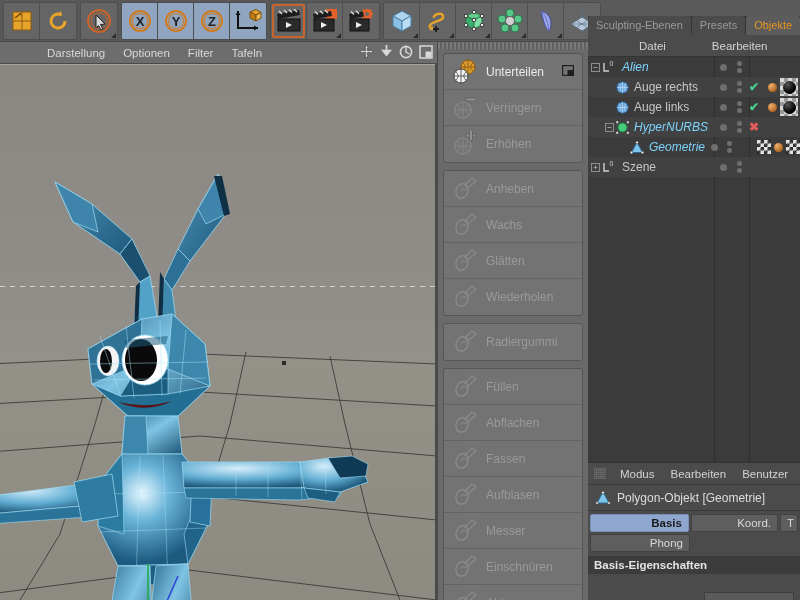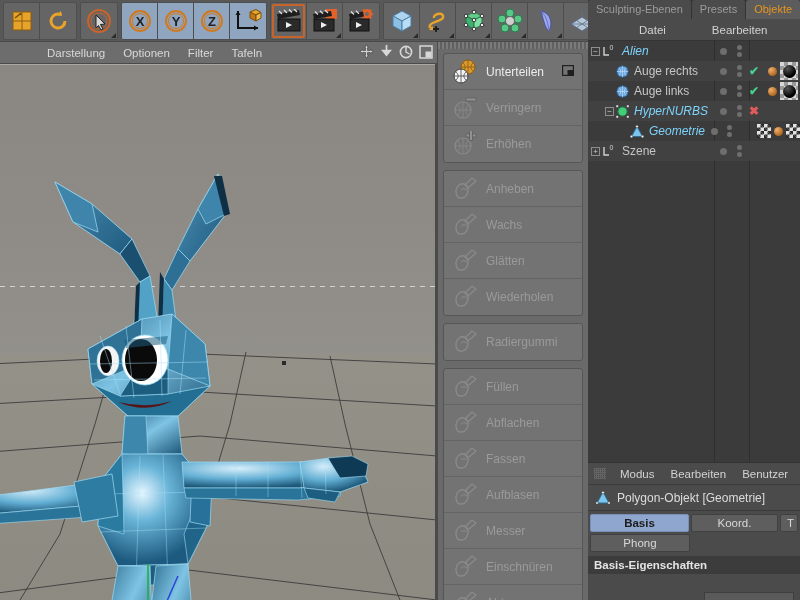--- a/index.html
+++ b/index.html
@@ -108,21 +108,21 @@
   .sc-item .ico { width: 26px; height: 26px; flex: 0 0 26px; margin-right: 8px; opacity:.45;}
   .sc-item.active .ico { opacity: 1; }
   .sc-item .lbl { color: #9a9a9a; font-size: 12px; }
   .sc-item.active .lbl { color: #ececec; }
   .sc-item .expand {
     position: absolute; right: 8px; top: 11px; width: 12px; height: 11px;
   }
 
   
   .om {
-    position: absolute; left: 588px; top: 0; width: 212px; height: 462px;
+    position: absolute; left: 588px; top: 16px; width: 212px; height: 462px;
     background: #393939;
   }
   .om-tabs { display: flex; height: 19px; background: #3a3a3a; }
   .om-tab {
     padding: 0 8px; line-height: 19px; font-size: 11px;
     color: #9b9b9b; background: #4b4b4b;
     border-right: 1px solid #343434;
     border-top-left-radius: 3px; border-top-right-radius: 3px;
     white-space: nowrap;
   }
@@ -184,21 +184,21 @@
     padding: 0 7px; line-height: 19px; font-size: 11px; color: #e8951f;
     background: #5c5c5c; border-top-left-radius:3px; border-top-right-radius:3px;
   }
   .am-menubar { height: 22px; background: #4b4b4b; display:flex; align-items:center; border-bottom:1px solid #3a3a3a;}
   .am-menubar .mi { color: #d2d2d2; padding: 0 8px; font-size: 11.5px;}
   .am-objrow { height: 26px; display:flex; align-items:center; padding-left: 8px; background:#4b4b4b; border-bottom:1px solid #3a3a3a;}
   .am-objrow .lbl { color:#dcdcdc; font-size:12px; margin-left:7px;}
   .am-tabs2 { padding: 3px 0 0 2px; }
   .am-tabs2 .row { display:flex; }
   .am-btn {
-    height: 18px; line-height: 17px; text-align:center;
+    height: 18px; line-height: 17px; text-align:right;
     font-size: 11.5px; color:#d8d8d8; background:#5e5e5e;
     border:1px solid #414141; border-radius:2px; margin-right:2px; margin-bottom:2px;
     padding: 0 6px;
   }
   .am-btn.on { background:#8fa7cf; color:#1b1b1b; font-weight:bold; border-color:#7890b8;}
   .am-section {
     height: 18px; background: #3c3c3c; display:flex; align-items:center;
     padding-left: 6px; color:#e4e4e4; font-size:11.5px; font-weight:bold;
     margin-top: 2px;
   }

